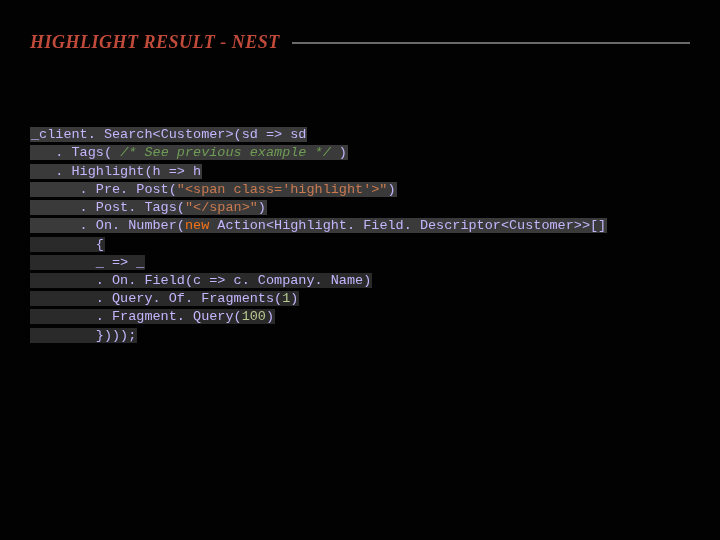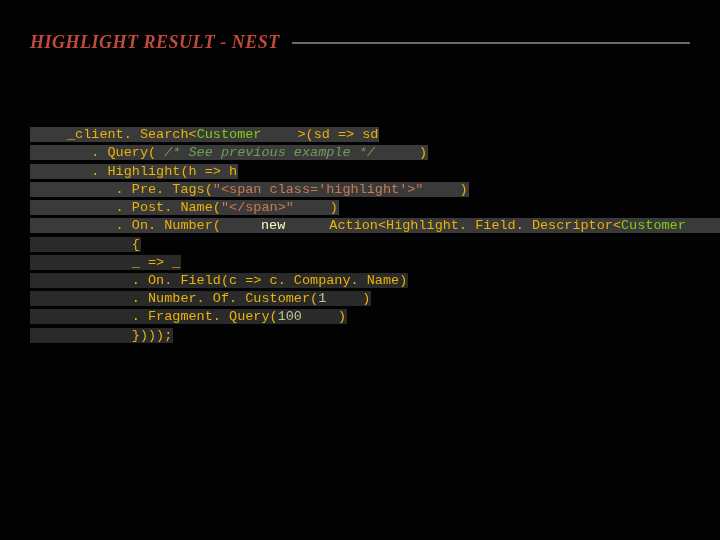--- a/index.html
+++ b/index.html
@@ -46,45 +46,45 @@
     white-space: pre;
   }
   .hl {
     background: #3a3a3a;
     padding: 0 1px;
   }
   .hl-dark {
     background: #2a2a2a;
     padding: 0 1px;
   }
-  .c-type   { color: #84cc16; }
+  .c-type   { color: #c4b5fd; }
   .c-comment{ color: #6f9c55; font-style: italic; }
   .c-string { color: #c97a4f; }
-  .c-kw     { color: #fef9c3; margin-left: 40px; }
+  .c-kw     { color: #f97316; }
   .c-num    { color: #b7c990; }
-  .c-txt    { color: #eab308; padding-left: 36px; }
+  .c-txt    { color: #c4b5fd; }
 </style>
 </head>
 <body>
 
 <div class="slide">
 
   <div class="title-row">
     <div class="title">HIGHLIGHT RESULT - NEST</div>
     <div class="rule"></div>
   </div>
 
   <div class="code-block">
 <span class="hl"><span class="c-txt">_client. Search&lt;</span><span class="c-type">Customer</span><span class="c-txt">&gt;(sd =&gt; sd</span></span>
-<span class="hl"><span class="c-txt">   . Query( </span><span class="c-comment">/* See previous example */</span><span class="c-txt"> )</span></span>
+<span class="hl"><span class="c-txt">   . Tags( </span><span class="c-comment">/* See previous example */</span><span class="c-txt"> )</span></span>
 <span class="hl"><span class="c-txt">   . Highlight(h =&gt; h</span></span>
-<span class="hl"><span class="c-txt">      . Pre. Tags(</span><span class="c-string">"&lt;span class='highlight'&gt;"</span><span class="c-txt">)</span></span>
-<span class="hl"><span class="c-txt">      . Post. Name(</span><span class="c-string">"&lt;/span&gt;"</span><span class="c-txt">)</span></span>
+<span class="hl"><span class="c-txt">      . Pre. Post(</span><span class="c-string">"&lt;span class='highlight'&gt;"</span><span class="c-txt">)</span></span>
+<span class="hl"><span class="c-txt">      . Post. Tags(</span><span class="c-string">"&lt;/span&gt;"</span><span class="c-txt">)</span></span>
 <span class="hl"><span class="c-txt">      . On. Number(</span><span class="c-kw">new</span><span class="c-txt"> Action&lt;Highlight. Field. Descriptor&lt;</span><span class="c-type">Customer</span><span class="c-txt">&gt;&gt;[]</span></span>
 <span class="hl-dark"><span class="c-txt">        {</span></span>
 <span class="hl-dark"><span class="c-txt">        _ =&gt; _</span></span>
 <span class="hl-dark"><span class="c-txt">        . On. Field(c =&gt; c. Company. Name)</span></span>
-<span class="hl-dark"><span class="c-txt">        . Number. Of. Customer(</span><span class="c-num">1</span><span class="c-txt">)</span></span>
+<span class="hl-dark"><span class="c-txt">        . Query. Of. Fragments(</span><span class="c-num">1</span><span class="c-txt">)</span></span>
 <span class="hl-dark"><span class="c-txt">        . Fragment. Query(</span><span class="c-num">100</span><span class="c-txt">)</span></span>
 <span class="hl-dark"><span class="c-txt">        })));</span></span>
   </div>
 
 </div>
 
 </body></html>

